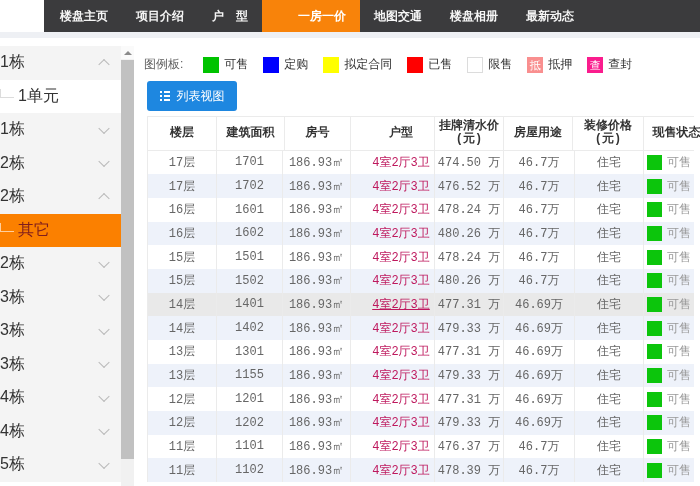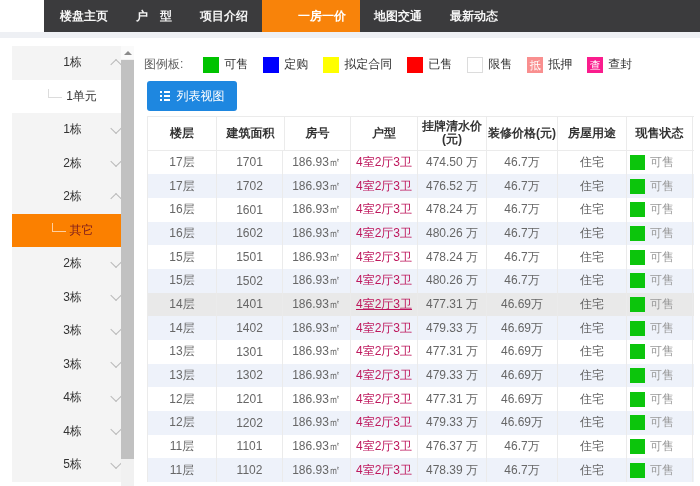--- a/index.html
+++ b/index.html
@@ -11,22 +11,22 @@
   .navbar { position:absolute; left:0; top:0; width:700px; height:32px;
     background:#3b3b3d; display:flex; align-items:stretch; padding-left:2px;margin-left:44px; }
   .nav-item { height:32px; line-height:32px; padding:0 14px; font-size:12px;
     font-weight:700; color:#f5f5f5; cursor:pointer; white-space:pre; }
   .nav-item.active { background:#f8830a; color:#fff;padding-left:36px; }
   .subbar { position:absolute; left:0; top:32px; width:700px; height:6px; background:#eef0f4; }
 
   
   .sidebar { position:absolute; left:0; top:46px; width:121px; }
   .side-item { position:relative; width:121px; height:33.5px; background:#f4f4f4;
-    display:flex; align-items:center; justify-content:center; font-size:12px;
-    color:#333; cursor:pointer;margin-left:12px; }
+    display:flex; align-items:center; justify-content:flex-start; font-size:16px;
+    color:#333; cursor:pointer; }
   .side-item .chev { position:absolute; left:100px; top:50%; width:8px; height:8px;
     border-right:1.6px solid #b9b9b9; border-bottom:1.6px solid #b9b9b9; }
   .side-item .chev.down { transform:translateY(-70%) rotate(45deg); }
   .side-item .chev.up { transform:translateY(-30%) rotate(-135deg); }
   .side-item.child { background:#fff; }
   .side-item.child.selected { background:#fb8000; color:#7f1d1d; }
   .tree-elbow { display:inline-block; width:14px; height:9px; margin-right:4px;
     margin-top:-6px; border-left:1.6px solid #dcdcdc; border-bottom:1.6px solid #dcdcdc; }
   .side-item.selected .tree-elbow { border-color:rgba(255,255,255,0.62); }
 
@@ -50,48 +50,49 @@
   .list-btn { position:absolute; left:147px; top:81px; width:90px; height:30px;
     background:#1e87e0; border:none; border-radius:3px; color:#fff; font-size:12px;
     font-family:"Liberation Sans", sans-serif; display:flex; align-items:center;
     justify-content:center; cursor:pointer; }
   .list-icon { display:inline-block; width:10px; height:10px; margin-right:7px; }
   .list-icon i { display:block; height:2px; margin-bottom:2px;
     background:linear-gradient(to right,#fff 0 2px, transparent 2px 4px, #fff 4px 10px); }
 
   
   .ptable { position:absolute; left:147px; top:115.5px; width:547px; background:#fff; }
-  .trow { display:flex; width:547px; border-left:1px solid #ebebeb; }
+  .trow { display:flex; width:547px; border-left:1px solid #ebebeb;font-family:Liberation Mono, monospace; }
   .tcell { flex:none; display:flex; align-items:center; justify-content:center;
     border-right:1px solid #ebebeb; font-size:12px; color:#666; white-space:pre-line;
     text-align:center; overflow:hidden; }
   .thead .trow { height:35px; border-top:1px solid #ebebeb; border-bottom:1px solid #ebebeb; }
   .thead .tcell { font-weight:700; color:#333; line-height:13px; }
   .tbody .trow { height:23.68px; }
   .tbody .trow.stripe { background:#eef2fa; }
   .tbody .trow.hovered { background:#e9e9e9; }
-  .c0 { width:69px; } .c1 { width:66px; } .c2 { width:68px; } .c3 { width:67px; }
+  .c0 { width:69px; } .c1 { width:66px; } .c2 { width:68px; } .c3 { width:67px;margin-left:17px; }
   .c4 { width:69px; } .c5 { width:71px; } .c6 { width:69px; } .c7 { width:66px; }
   a.hx { color:#be185d; text-decoration:none; cursor:pointer;text-align:center; }
   .trow.hovered a.hx { text-decoration:underline; }
   .status-cell { justify-content:flex-start; padding-left:3px; }
   .status-sq { width:15px; height:15px; margin-right:5px; flex:none; }
   .status-txt { color:#999; }
 </style>
 </head>
 <body>
 
 <div class="screen">
 
   <nav class="navbar" id="navbar">
       <div class="nav-item">楼盘主页</div>
+      <div class="nav-item">项目介绍</div>
       <div class="nav-item">户　型</div>
-      <div class="nav-item">项目介绍</div>
       <div class="nav-item active">一房一价</div>
       <div class="nav-item">地图交通</div>
+      <div class="nav-item">楼盘相册</div>
       <div class="nav-item">最新动态</div>
     </nav>
   <div class="subbar"></div>
 
   <aside class="sidebar" id="sidebar">
       <div class="side-item parent">
         <span>1栋</span>
         <span class="chev up"></span>
       </div>
       <div class="side-item child">
@@ -195,22 +196,22 @@
 
     <div class="ptable">
       <div class="thead" id="thead">
           <div class="trow">
             <div class="tcell c0">楼层</div>
             <div class="tcell c2">建筑面积</div>
             <div class="tcell c1">房号</div>
             <div class="tcell c3">户型</div>
             <div class="tcell c4">挂牌清水价
 (元)</div>
+            <div class="tcell c6">房屋用途</div>
             <div class="tcell c5">装修价格(元)</div>
-            <div class="tcell c6">房屋用途</div>
             <div class="tcell c7">现售状态</div>
           </div>
         </div>
       <div class="tbody" id="tbody">
           <div class="trow">
             <div class="tcell c0">17层</div>
             <div class="tcell c1">1701</div>
             <div class="tcell c2">186.93㎡</div>
             <div class="tcell c3"><a class="hx">4室2厅3卫</a></div>
             <div class="tcell c4">474.50 万</div>
@@ -293,21 +294,21 @@
             <div class="tcell c1">1301</div>
             <div class="tcell c2">186.93㎡</div>
             <div class="tcell c3"><a class="hx">4室2厅3卫</a></div>
             <div class="tcell c4">477.31 万</div>
             <div class="tcell c5">46.69万</div>
             <div class="tcell c6">住宅</div>
             <div class="tcell c7 status-cell"><span class="status-sq" style="background: rgb(12, 197, 12);"></span><span class="status-txt">可售</span></div>
           </div>
           <div class="trow stripe">
             <div class="tcell c0">13层</div>
-            <div class="tcell c1">1302</div>
+            <div class="tcell c1">1155</div>
             <div class="tcell c2">186.93㎡</div>
             <div class="tcell c3"><a class="hx">4室2厅3卫</a></div>
             <div class="tcell c4">479.33 万</div>
             <div class="tcell c5">46.69万</div>
             <div class="tcell c6">住宅</div>
             <div class="tcell c7 status-cell"><span class="status-sq" style="background: rgb(12, 197, 12);"></span><span class="status-txt">可售</span></div>
           </div>
           <div class="trow">
             <div class="tcell c0">12层</div>
             <div class="tcell c1">1201</div>

